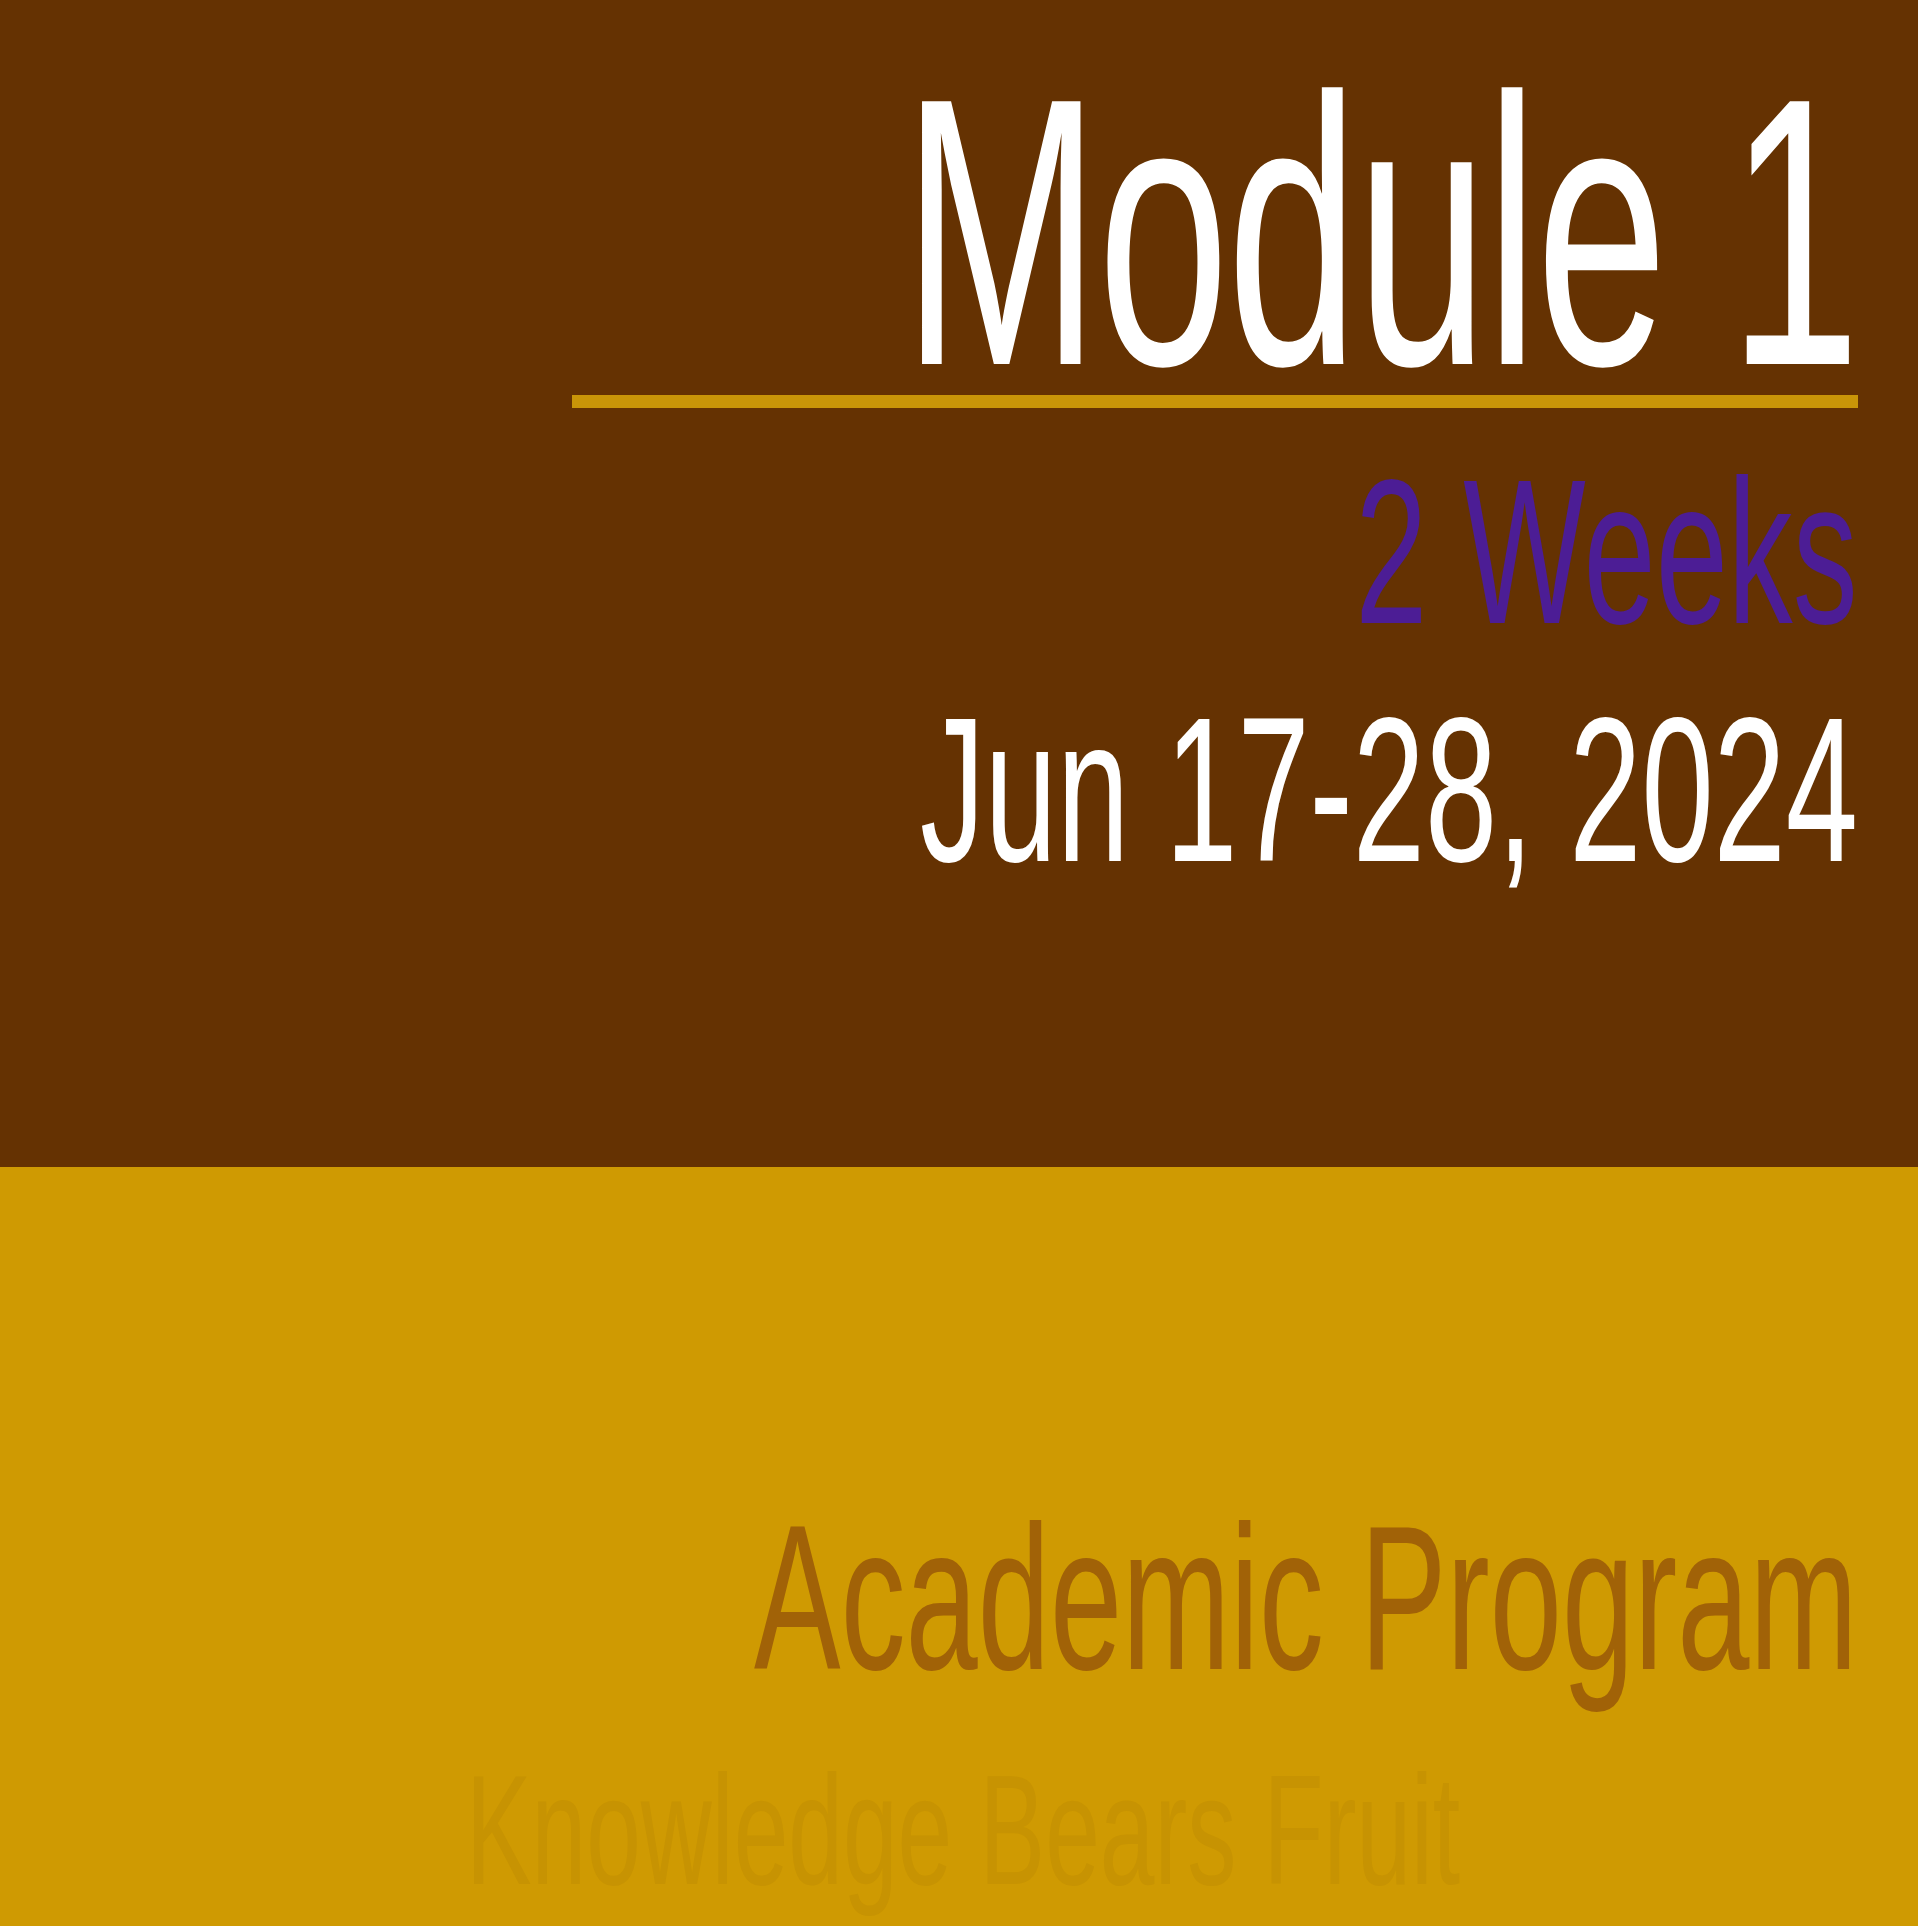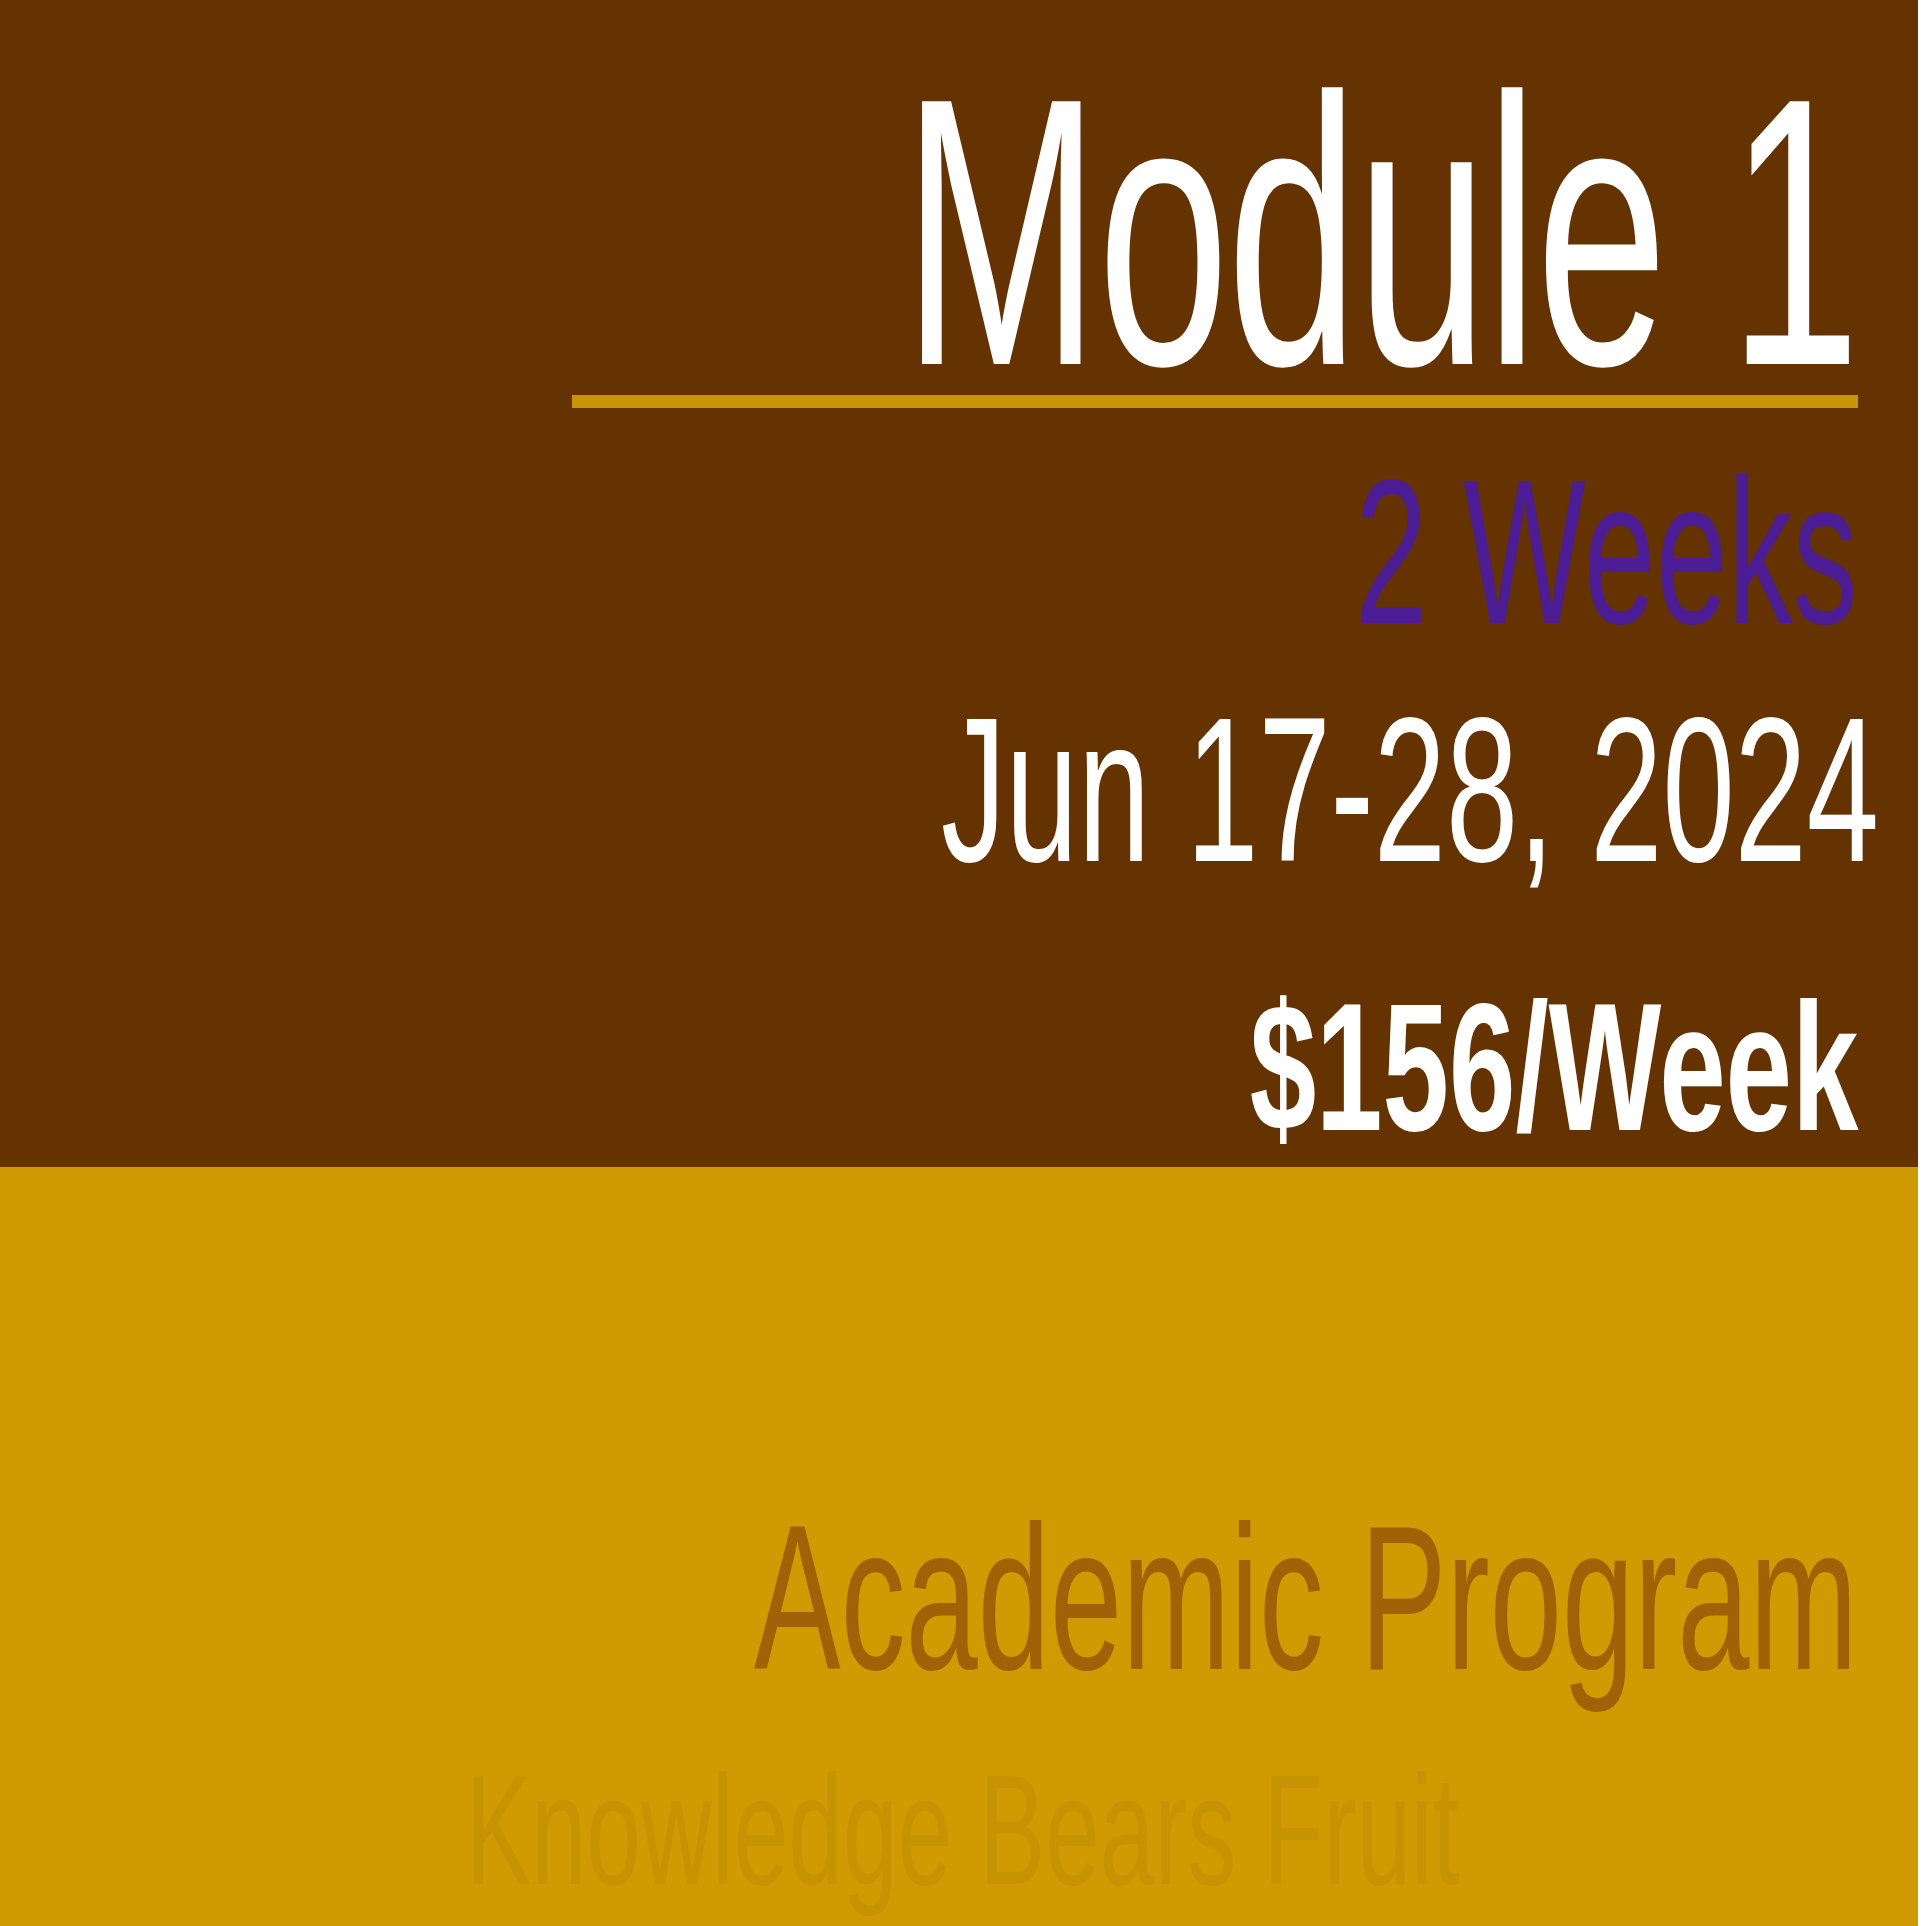--- a/index.html
+++ b/index.html
@@ -82,21 +82,20 @@
     display: inline-block;
     transform: scaleX(0.63);
     transform-origin: right center;
   }
 
   #dates-row {
     top: 687px;
     font-size: 206px;
     color: #ffffff;
     font-weight: 400;
-    padding-left: 21px;
   }
   #dates-row .squeeze {
     display: inline-block;
     transform: scaleX(0.63);
     transform-origin: right center;
   }
 
   #price-row {
     top: 977px;
     font-size: 181px;
@@ -165,23 +164,20 @@
   <div id="rule"></div>
 
   <div class="stack ultra-condensed" id="weeks-row">
     <span class="squeeze">2 Weeks</span>
   </div>
 
   <div class="stack ultra-condensed" id="dates-row">
     <span class="squeeze">Jun 17-28, 2024</span>
   </div>
 
-  <div class="stack ultra-condensed" id="price-row">
-    <span class="squeeze">$156/Week</span>
-  </div>
 
 
   <div class="stack ultra-condensed" id="program-line2">
     <span class="squeeze">Academic Program</span>
   </div>
 
   <div class="stack ultra-condensed" id="tagline">
     <span class="squeeze">Knowledge Bears Fruit</span>
   </div>
 

